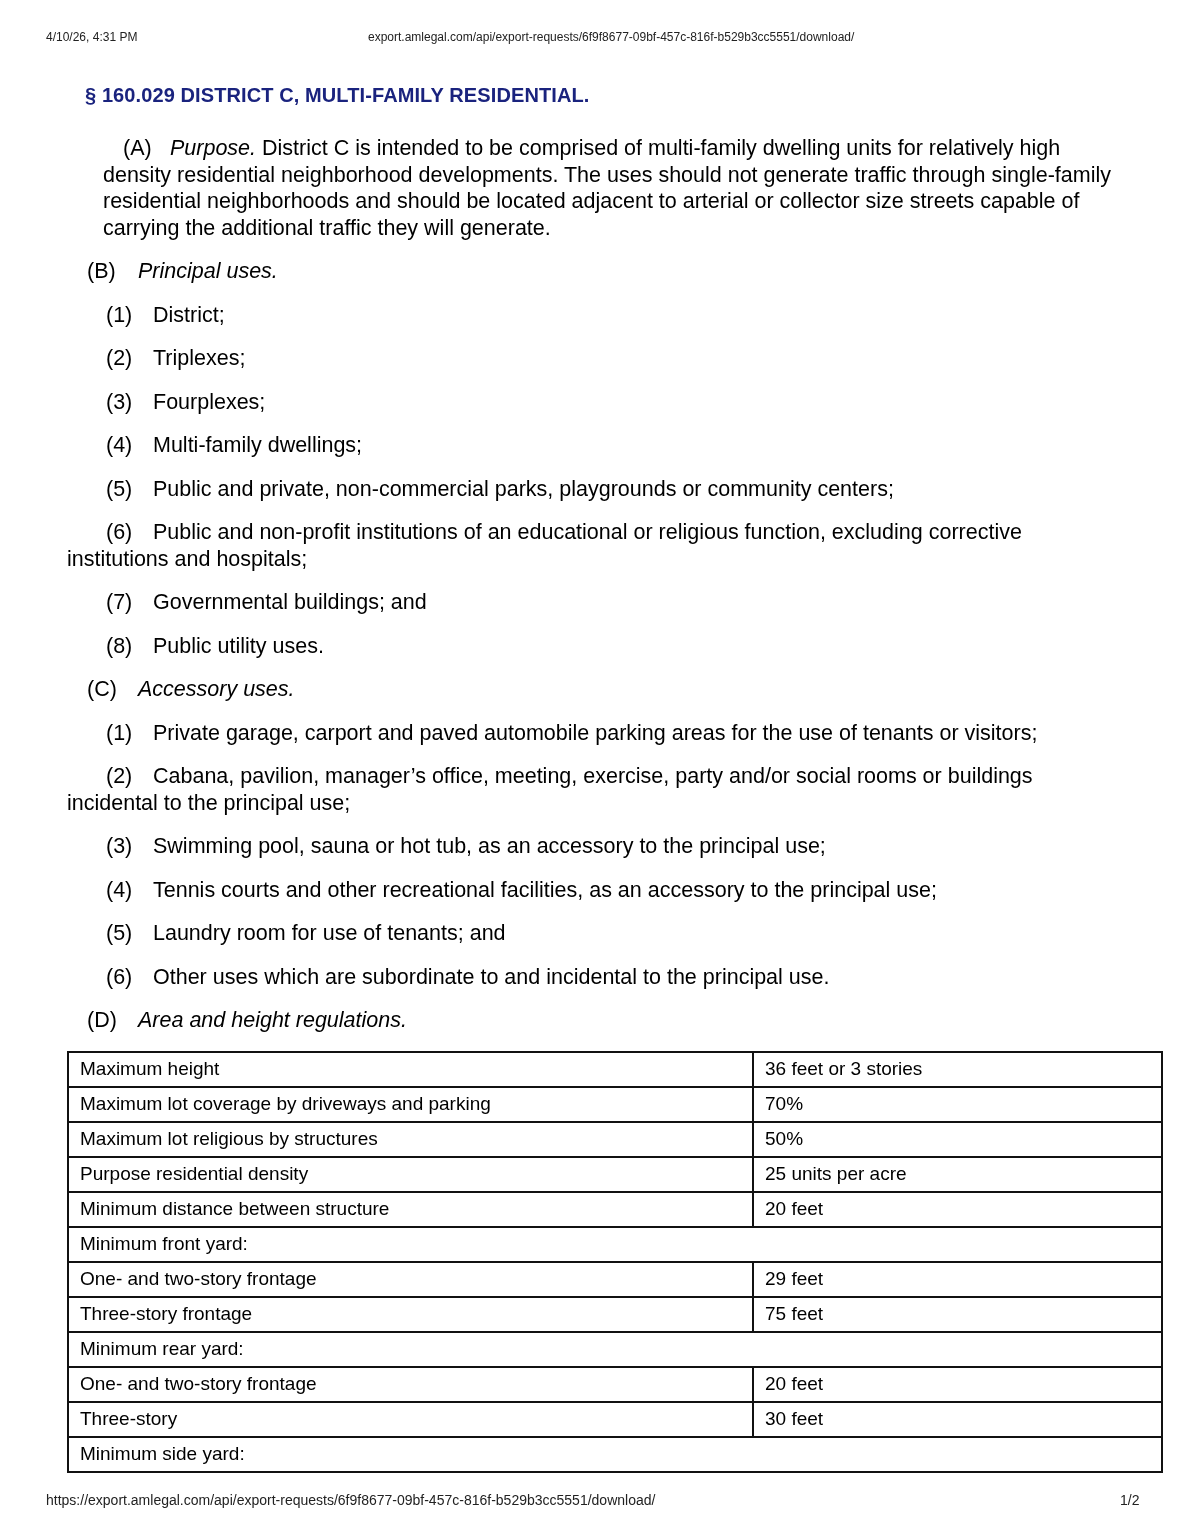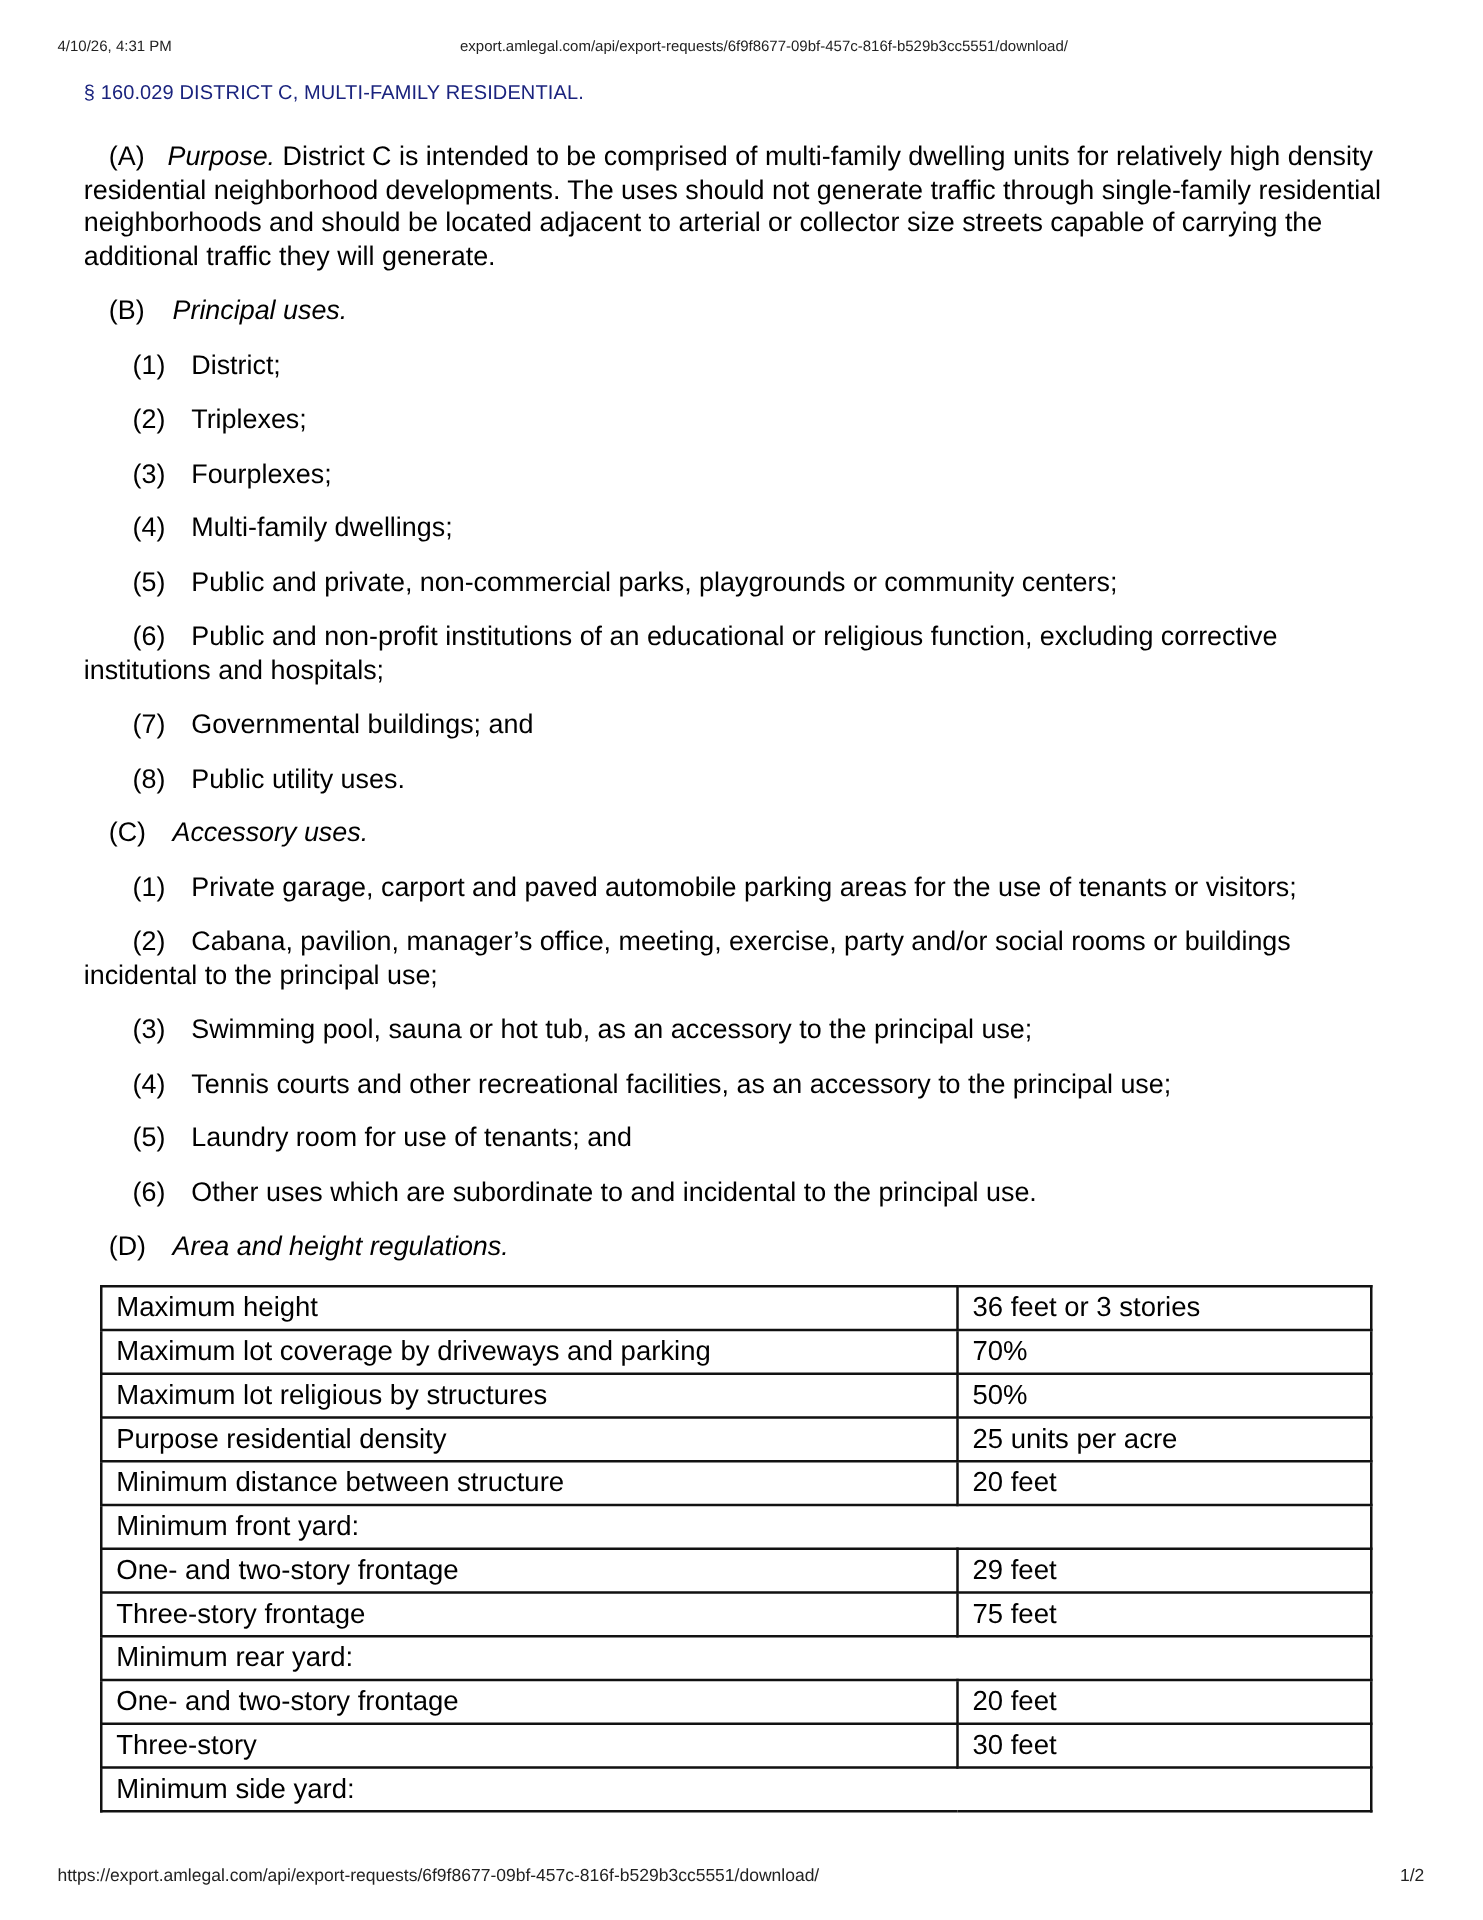--- a/index.html
+++ b/index.html
@@ -15,38 +15,37 @@
     .print-header .url { position: absolute; left: 368px; top: 0; }
     .print-footer {
       position: absolute; top: 1492px; left: 0; width: 1186px; height: 18px;
       font-size: 14px; color: #222;
     }
     .print-footer .url { position: absolute; left: 46px; top: 0; }
     .print-footer .page { position: absolute; left: 1120px; top: 0; text-align: right; }
 
     .content { position: absolute; left: 67px; top: 66px; width: 1060px; }
     h1.title {
-      margin: 0; font-size: 16px; font-weight: normal; color: #1a237e;
+      margin: 18px; font-size: 20px; font-weight: bold; color: #1a237e;
       letter-spacing: 0.1px;
     }
     p {
       margin: 0; font-size: 21.5px; line-height: 26.5px;
     }
-    .para-a { margin-top: 28px; text-indent: 20px; }
+    .para-a { margin-top: 28px; text-indent: 20px; margin-left: 36px; }
     .sec { margin-top: 17px; padding-left: 20px; }
     .item { margin-top: 17px; padding-left: 39px; }
     .item.wrap { padding-left: 0; text-indent: 39px; }
     .lbl { display: inline-block; width: 47px; text-indent: 0; }
     .sec .lbl { width: 51px; }
     em { font-style: italic; }
 
     table.regs {
-      margin-top: 17px; border-collapse: collapse; width: 1018px;
-      font-size: 22px;
-      margin-left: 13px;
+      margin-top: 17px; border-collapse: collapse; width: 1096px;
+      font-size: 19px;
     }
     table.regs td {
       border: 2px solid #111; height: 31px; padding: 1px 11px 1px 11px;
       vertical-align: middle;
     }
     table.regs td.k { width: 661px; }
     table.regs td.sub { }
   </style>
 </head>
 <body>

